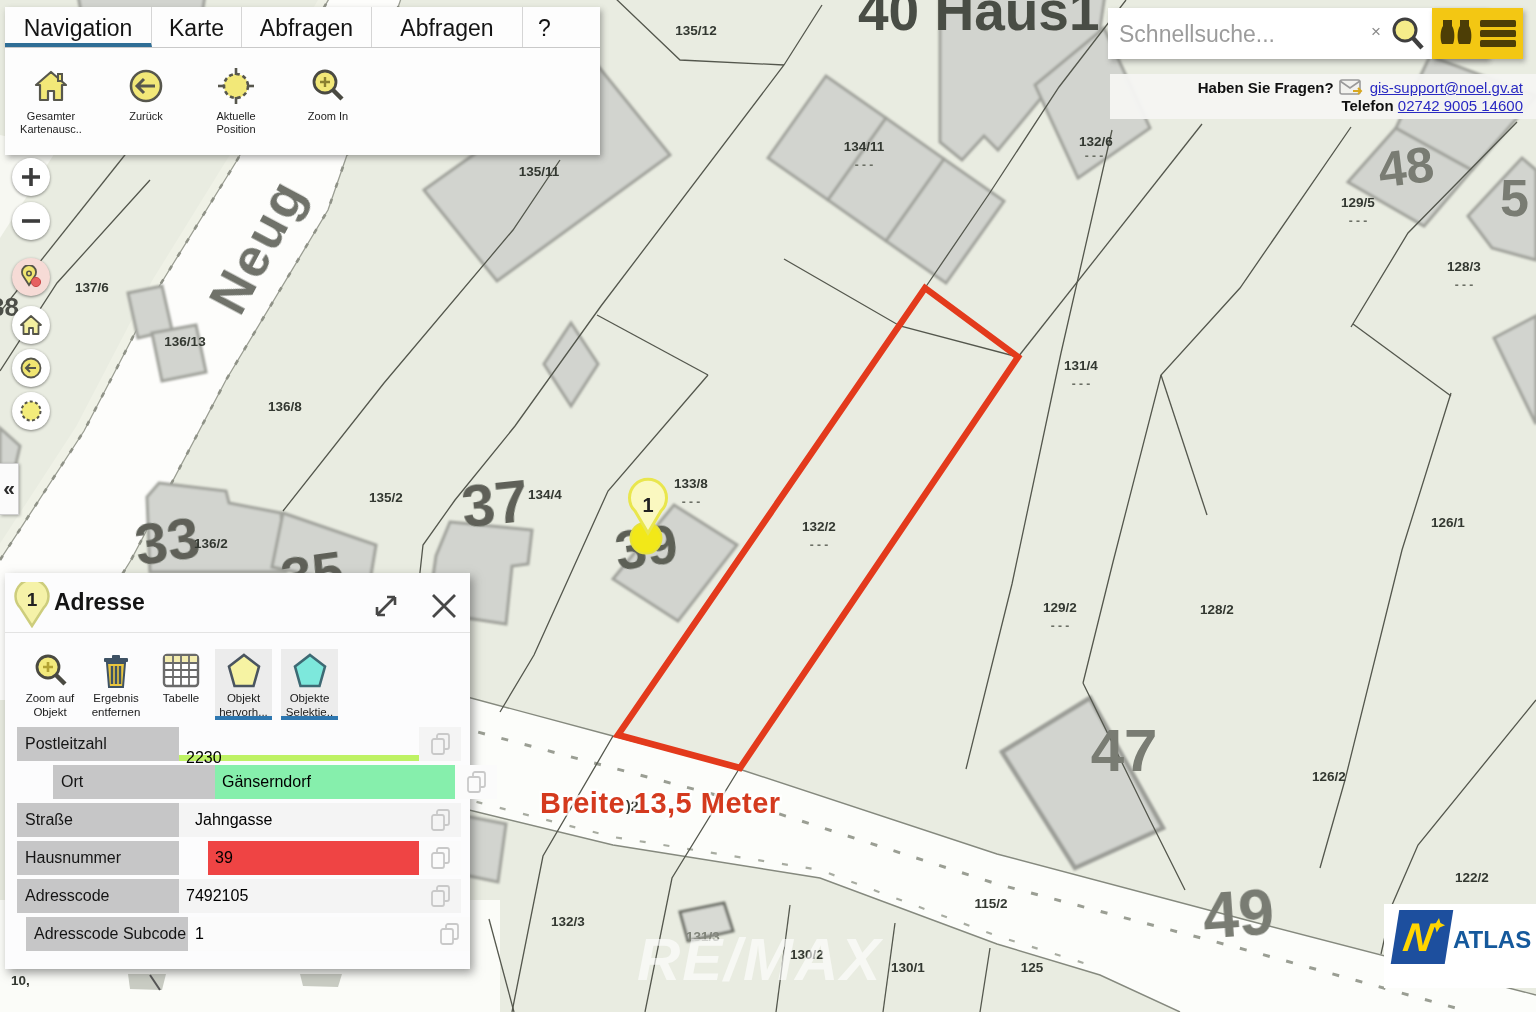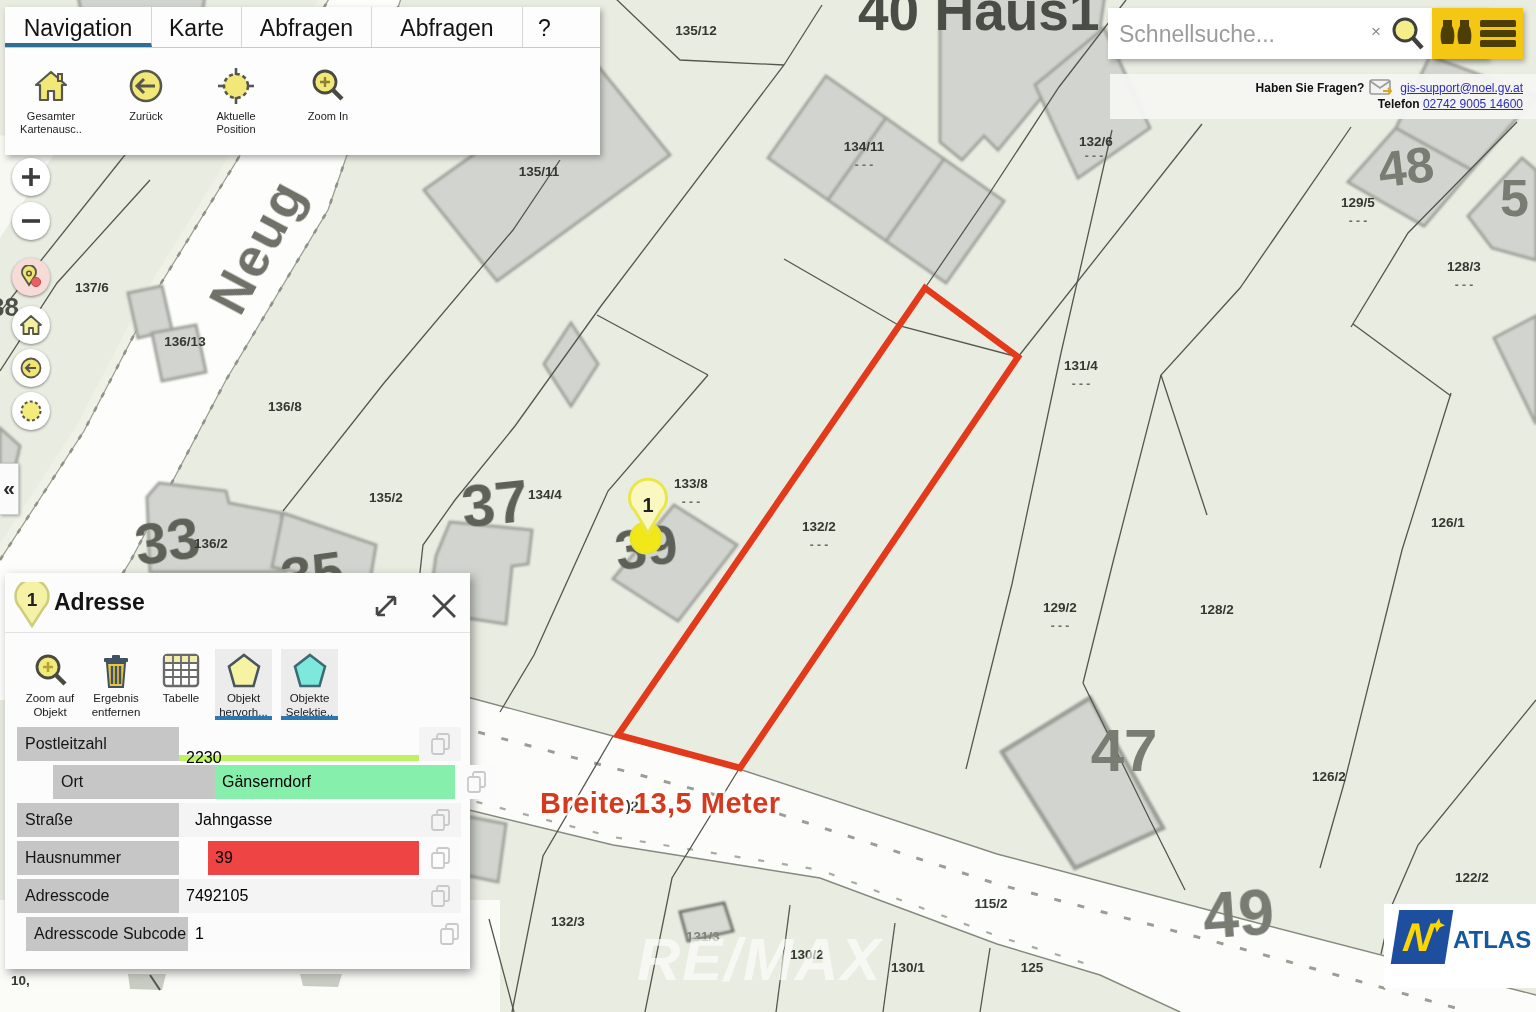--- a/index.html
+++ b/index.html
@@ -9,21 +9,21 @@
 #toolbar{left:5px;top:7px;width:595px;height:148px;}
 #tabs{display:flex;height:40px;border-bottom:1px solid #c9c9c9;}
 #tabs div{font-size:23px;color:#141414;padding-top:8px;text-align:center;border-right:1px solid #d5d5d5;box-sizing:border-box;}
 #tabs div.act{border-bottom:4px solid #2f6e96;font-weight:400;}
 .tbi{position:absolute;text-align:center;font-size:11px;line-height:13px;color:#222;width:90px;}
 .tbi svg{display:block;margin:0 auto 6px;}
 #search{left:1108px;top:8px;width:380px;height:51px;background:#fff;box-shadow:2px 3px 5px rgba(70,70,70,.4);position:absolute;}
 #search .ph{position:absolute;left:11px;top:13px;font-size:23px;color:#9c9c9c;}
 #search .x{position:absolute;left:263px;top:14px;font-size:17px;color:#8a8a8a;}
 #ybox{left:1432px;top:8px;width:91px;height:51px;background:#f3c713;position:absolute;box-shadow:2px 3px 5px rgba(70,70,70,.4);display:flex;align-items:center;justify-content:center;gap:7px;}
-#contact{left:1110px;top:74px;width:426px;height:45px;background:rgba(245,245,243,.96);position:absolute;font-size:12px;color:#111;}
+#contact{left:1110px;top:74px;width:426px;height:45px;background:rgba(245,245,243,.96);position:absolute;font-size:15px;color:#111;}
 #contact .r1{position:absolute;right:13px;top:5px;display:flex;align-items:center;gap:5px;white-space:nowrap;}
 #contact .r2{position:absolute;right:13px;top:23px;white-space:nowrap;}
 #contact a{color:#2a2ac2;}
 #contact b{font-weight:bold;}
 .rbtn{position:absolute;left:12px;width:38px;height:38px;border-radius:50%;background:#fff;box-shadow:0 1px 3px rgba(0,0,0,.45);display:flex;align-items:center;justify-content:center;}
 #collapse{position:absolute;left:0;top:463px;width:19px;height:52px;background:#fbfbfb;border:1px solid #cfcfcf;border-left:none;box-shadow:1px 1px 3px rgba(0,0,0,.3);box-sizing:border-box;text-align:center;font-size:21px;font-weight:bold;color:#2b2b2b;line-height:48px;}
 #panel{left:5px;top:573px;width:465px;height:396px;background:#fcfcfd;box-shadow:3px 4px 9px rgba(60,60,60,.5);position:absolute;}
 #panel .title{position:absolute;left:49px;top:16px;font-size:23px;font-weight:700;color:#141414;}
 #panel .hdl{position:absolute;left:0;top:59px;width:465px;border-top:1px solid #e3e3e3;}
 .ptool{position:absolute;text-align:center;font-size:11.5px;line-height:13.5px;color:#1a1a1a;}

